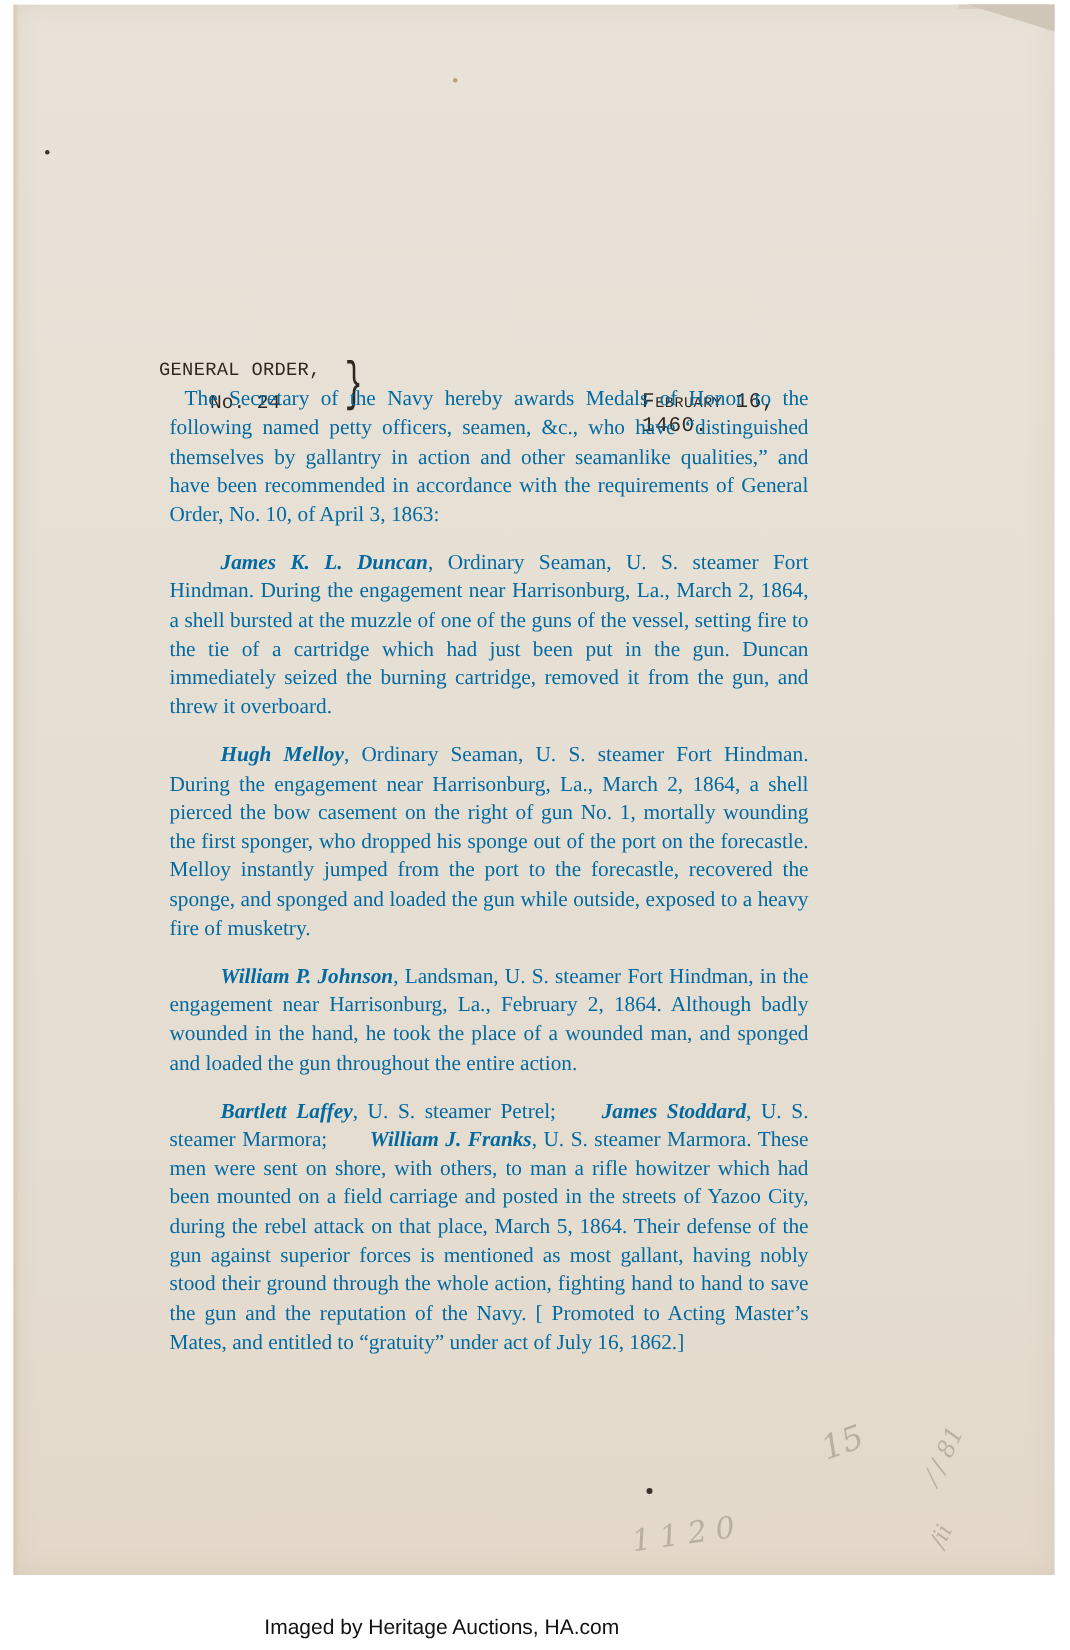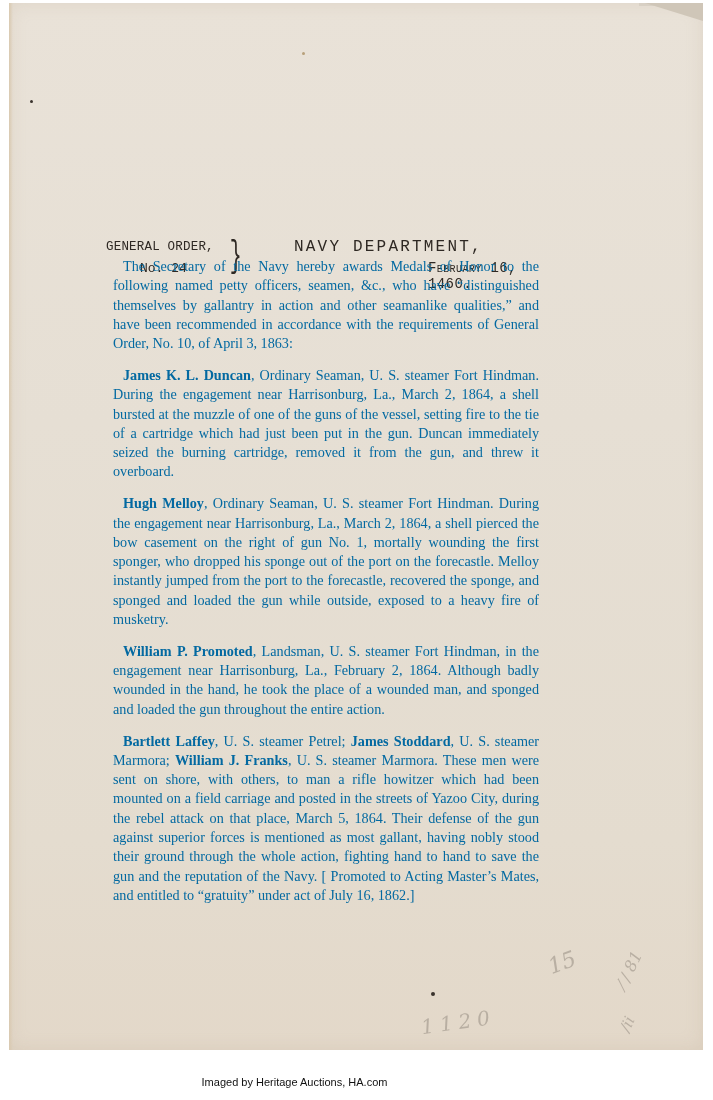--- a/index.html
+++ b/index.html
@@ -102,21 +102,23 @@
       color: #0369a1;
       font-size: 14.2px;
       line-height: 19.3px;
       text-align: justify;
     }
     .para {
       margin: 0 0 12.5px 0;
       text-indent: 10px;
     }
     .para .name {
+      font-style: italic;
       font-weight: bold;
+      margin-left: 24px;
     }
 
     .pencil {
       position: absolute;
       color: rgba(150,140,130,0.55);
       font-family: "DejaVu Serif", serif;
       font-style: italic;
       font-size: 20px;
     }
     .p1 { left: 421px; top: 1010px; transform: rotate(-8deg); letter-spacing: 6px; }
@@ -130,21 +132,21 @@
       background: #3a332d;
     }
 
     .caption {
       position: absolute;
       left: 0;
       top: 1076px;
       width: 589px;
       text-align: center;
       font-family: "Liberation Sans", "DejaVu Sans", sans-serif;
-      font-size: 11px;
+      font-size: 14px;
       color: #111111;
     }
   </style>
 </head>
 <body>
 
 <div class="backdrop"></div>
 
 <div class="paper">
   <div class="paper-edge-left"></div>
@@ -153,32 +155,31 @@
 </div>
 
 <div class="dot" style="left:30px; top:100px;"></div>
 <div class="dot" style="left:302px; top:52px; background:#b8a07a;"></div>
 <div class="dot" style="left:431px; top:992px; width:4px; height:4px;"></div>
 
 <div class="header">
   <span class="go-label">GENERAL ORDER,</span>
   <span class="go-number">No. 24</span>
   <span class="brace">}</span>
-  <span class="dept">NAVY DEPARTMENT,</span>
   <span class="date"><span class="sc">February</span><span> 16, 1460.</span></span>
 </div>
 
 <div class="body-text">
   <p class="para">The Secretary of the Navy hereby awards Medals of Honor to the following named petty officers, seamen, &amp;c., who have “distinguished themselves by gallantry in action and other seamanlike qualities,” and have been recommended in accordance with the requirements of General Order, No. 10, of April 3, 1863:</p>
 
   <p class="para"><span class="name">James K. L. Duncan</span><span>, Ordinary Seaman, U. S. steamer Fort Hindman. During the engagement near Harrisonburg, La., March 2, 1864, a shell bursted at the muzzle of one of the guns of the vessel, setting fire to the tie of a cartridge which had just been put in the gun. Duncan immediately seized the burning cartridge, removed it from the gun, and threw it overboard.</span></p>
 
   <p class="para"><span class="name">Hugh Melloy</span><span>, Ordinary Seaman, U. S. steamer Fort Hindman. During the engagement near Harrisonburg, La., March 2, 1864, a shell pierced the bow casement on the right of gun No. 1, mortally wounding the first sponger, who dropped his sponge out of the port on the forecastle. Melloy instantly jumped from the port to the forecastle, recovered the sponge, and sponged and loaded the gun while outside, exposed to a heavy fire of musketry.</span></p>
 
-  <p class="para"><span class="name">William P. Promoted</span><span>, Landsman, U. S. steamer Fort Hindman, in the engagement near Harrisonburg, La., February 2, 1864. Although badly wounded in the hand, he took the place of a wounded man, and sponged and loaded the gun throughout the entire action.</span></p>
+  <p class="para"><span class="name">William P. Johnson</span><span>, Landsman, U. S. steamer Fort Hindman, in the engagement near Harrisonburg, La., February 2, 1864. Although badly wounded in the hand, he took the place of a wounded man, and sponged and loaded the gun throughout the entire action.</span></p>
 
   <p class="para"><span class="name">Bartlett Laffey</span><span>, U. S. steamer Petrel; </span><span class="name">James Stoddard</span><span>, U. S. steamer Marmora; </span><span class="name">William J. Franks</span><span>, U. S. steamer Marmora. These men were sent on shore, with others, to man a rifle howitzer which had been mounted on a field carriage and posted in the streets of Yazoo City, during the rebel attack on that place, March 5, 1864. Their defense of the gun against superior forces is mentioned as most gallant, having nobly stood their ground through the whole action, fighting hand to hand to save the gun and the reputation of the Navy.</span> <span>[ Promoted to Acting Master’s Mates, and entitled to “gratuity” under act of July 16, 1862.]</span></p>
 </div>
 
 <div class="pencil p1">1120</div>
 <div class="pencil p2">15</div>
 <div class="pencil p3">⁄ / 81</div>
 <div class="pencil p4">/ii</div>
 
 <div class="caption">Imaged by Heritage Auctions, HA.com</div>

